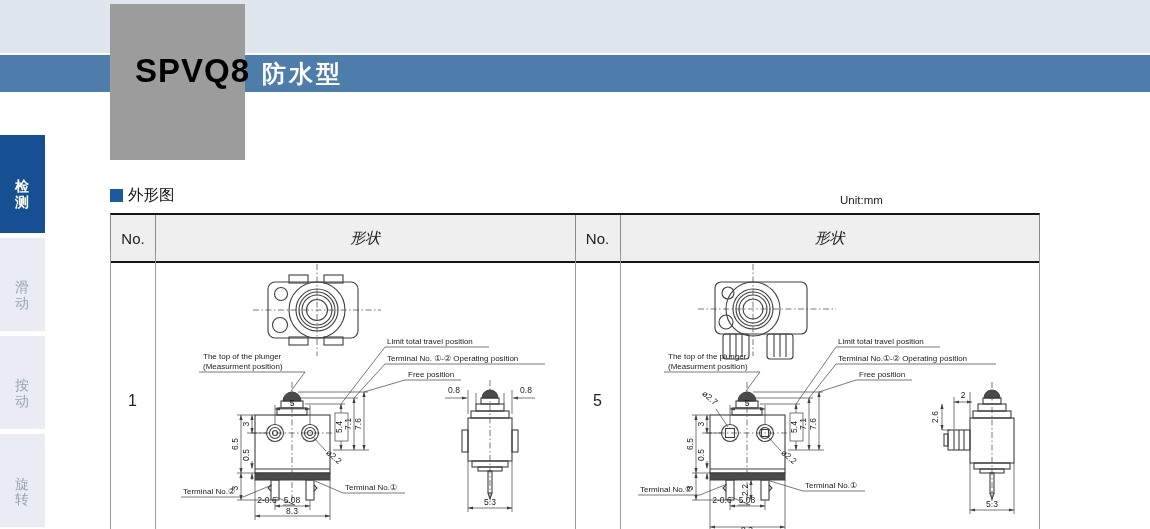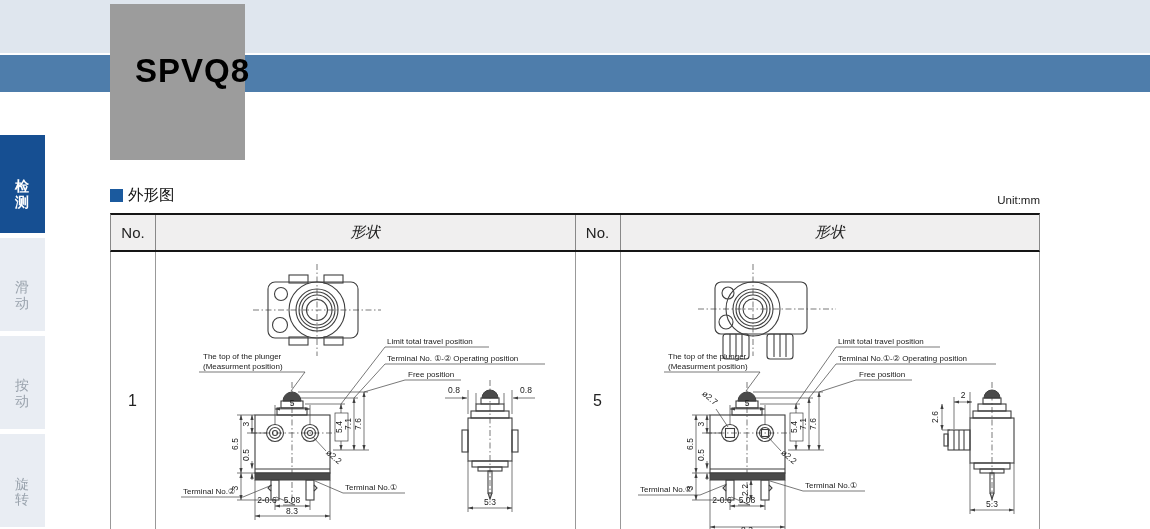--- a/index.html
+++ b/index.html
@@ -12,22 +12,22 @@
   .model-box{position:absolute;left:110px;top:4px;width:135px;height:156px;background:#9c9c9c;}
   .model{position:absolute;left:15px;top:48px;width:100%;text-align:center;color:#000000;
          font-size:33px;font-weight:bold;letter-spacing:1px;}
   .side-tab{position:absolute;left:0;width:45px;display:flex;flex-direction:column;
             align-items:center;justify-content:center;font-size:14px;}
   .side-tab span{writing-mode:vertical-rl;letter-spacing:16px;}
   .tab-active{background:#164f92;color:#fff;font-weight:bold;}
   .tab-inactive{background:#e9edf3;color:#9aa3ad;}
   .sec-marker{position:absolute;left:110px;top:189px;width:13px;height:13px;background:#1b5a9e;}
   .sec-title{position:absolute;left:128px;top:185px;font-size:15.5px;color:#111;text-align:center;}
-  .unit{position:absolute;left:840px;top:194px;width:200px;text-align:right;font-size:11.5px;color:#222;}
-  .tbl-header{position:absolute;left:110px;top:213px;width:930px;height:39px;box-sizing:border-box;
+  .unit{position:absolute;left:840px;top:194px;width:200px;font-size:11.5px;color:#222;}
+  .tbl-header{position:absolute;left:110px;top:213px;width:930px;height:50px;box-sizing:border-box;
               background:#f0efef;border-top:2px solid #151515;border-bottom:2px solid #151515;
               border-left:1px solid #888;border-right:1px solid #888;display:flex;}
   .th{display:flex;align-items:center;justify-content:center;font-size:15px;color:#222;
       box-sizing:border-box;border-right:1px solid #888;}
   .th:last-child{border-right:none;}
   .th-no{width:45px;}
   .th-shape{flex:1;font-style:italic;}
   .vline{position:absolute;top:252px;height:277px;width:1px;background:#999;}
   .row-no{position:absolute;width:45px;top:392px;text-align:center;font-size:16px;color:#222;}
   .drawing{position:absolute;top:252px;}
@@ -40,20 +40,21 @@
   svg .dark{fill:#4a4a4a;stroke:#3f3f3f;stroke-width:1;}
   svg .wh{fill:#fff;}
 </style>
 </head>
 <body>
 
 <div class="page">
 
   <div class="band-top"></div>
   <div class="band-blue"></div>
+  <div class="subtitle">防水型</div>
   <div class="model-box">
     <div class="model">SPVQ8</div>
   </div>
 
   <div class="side-tab tab-active" style="top:135px;height:98px;">
     <span>检测</span>
   </div>
   <div class="side-tab tab-inactive" style="top:238px;height:93px;">
     <span>滑动</span>
   </div>

